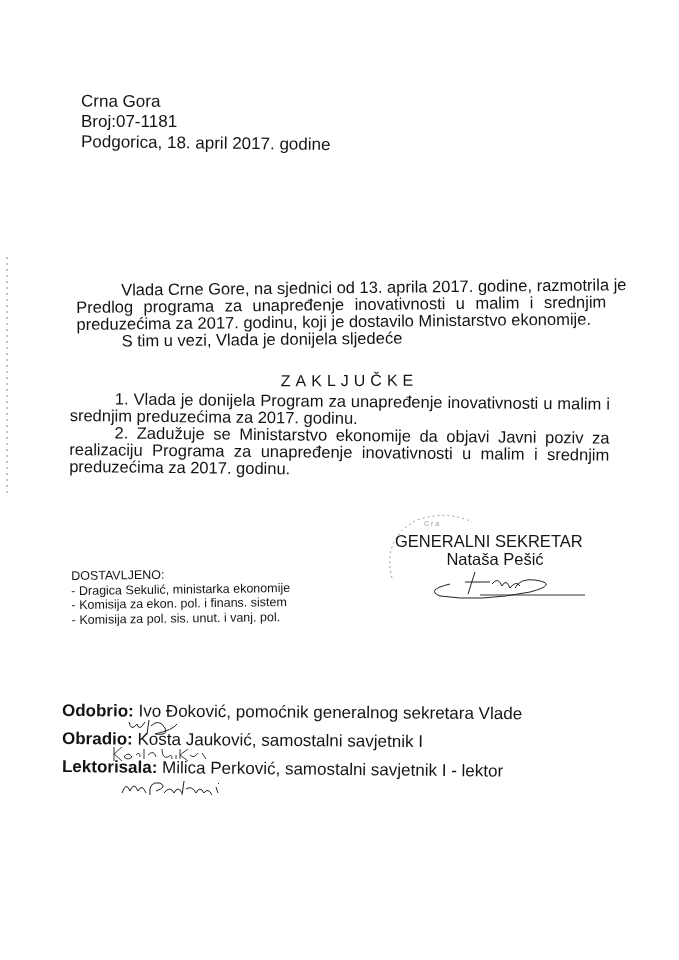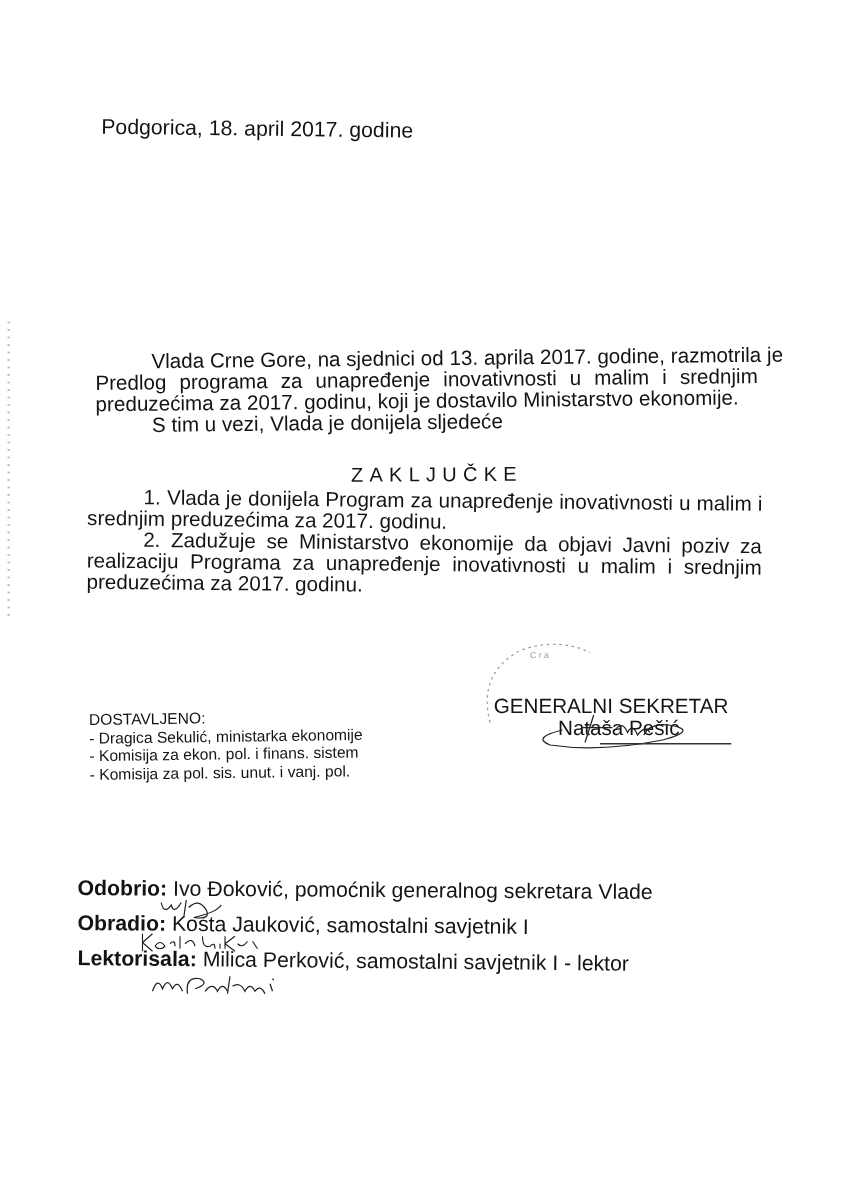--- a/index.html
+++ b/index.html
@@ -20,21 +20,21 @@
 
     .intro { position: absolute; left: 76px; top: 282px; width: 530px; font-size: 16.5px; line-height: 17px; transform: rotate(-0.6deg); transform-origin: left top; }
     .just { text-align: justify; text-align-last: justify; white-space: nowrap; }
     .indent { padding-left: 45px; }
     .p-line { display: block; }
 
     .zak-title { position: absolute; left: 0; width: 679px; top: 372px; text-align: center; font-size: 16px; letter-spacing: 5px; padding-left: 10px; transform: rotate(-0.3deg); }
     .zak { position: absolute; left: 70px; top: 390px; width: 540px; font-size: 16.5px; line-height: 17px; transform: rotate(0.6deg); transform-origin: left top; }
 
     .sig { position: absolute; left: 395px; top: 532px; width: 220px; text-align: center; font-size: 16.5px; line-height: 18px; }
-    .sig .title { white-space: nowrap; text-align: left; padding-left: 0; margin-top: 24px; }
+    .sig .title { white-space: nowrap; text-align: left; padding-left: 0; }
     .sig .name { white-space: nowrap; padding-right: 20px; }
     .stamp { position: absolute; left: 372px; top: 508px; width: 110px; height: 90px; }
     .sig-scribble { position: absolute; left: 420px; top: 562px; width: 170px; height: 40px; }
 
     .dost { position: absolute; left: 71px; top: 569px; font-size: 12.5px; line-height: 14.5px; transform: rotate(-0.8deg); transform-origin: left top; }
     .dost div { white-space: nowrap; }
 
     .foot { position: absolute; left: 62px; top: 704px; font-size: 17px; line-height: 14px; }
     .foot .row { white-space: nowrap; position: relative; }
     .foot .row b { font-weight: bold; }
@@ -44,20 +44,22 @@
     .hand { position: absolute; pointer-events: none; }
   </style>
 </head>
 <body>
 
 <div class="page">
 
   <div class="scan-edge"></div>
 
   <div class="header">
+    <div class="l1">Crna Gora</div>
+    <div>Broj:07-1181</div>
     <div class="l4">Podgorica, 18. april 2017. godine</div>
   </div>
 
   <div class="intro">
     <span class="p-line just indent">Vlada Crne Gore, na sjednici od 13. aprila 2017. godine, razmotrila je</span>
     <span class="p-line just">Predlog programa za unapređenje inovativnosti u malim i srednjim</span>
     <span class="p-line" style="white-space:nowrap;">preduzećima za 2017. godinu, koji je dostavilo Ministarstvo ekonomije.</span>
     <span class="p-line indent" style="white-space:nowrap;">S tim u vezi, Vlada je donijela sljedeće</span>
   </div>
 

